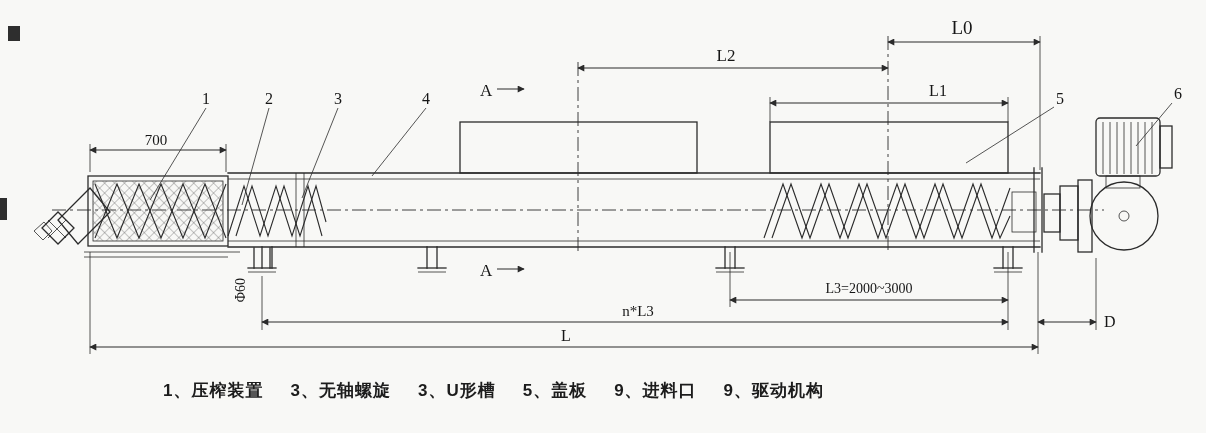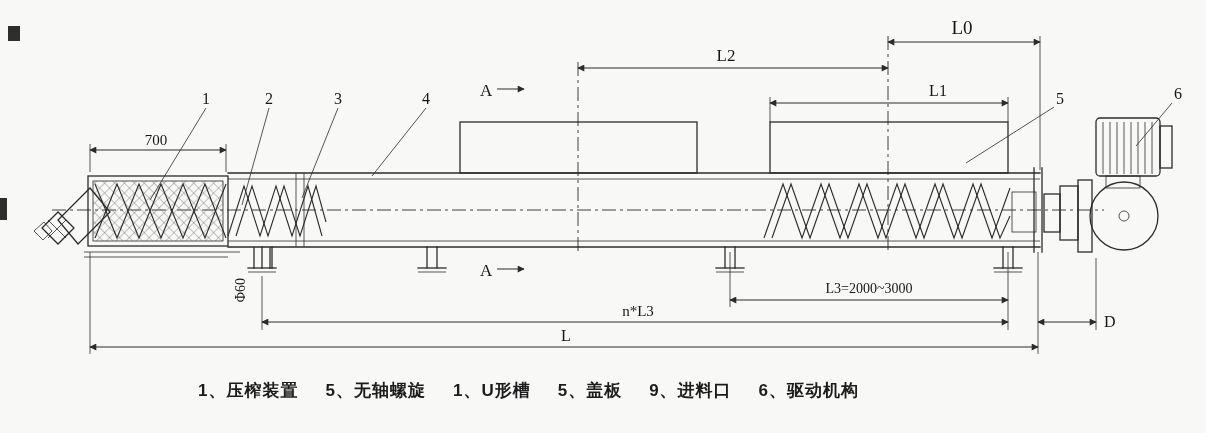--- a/index.html
+++ b/index.html
@@ -15,21 +15,21 @@
   .thin{stroke:#2b2b2b;stroke-width:0.8;fill:none;}
   .dimln{stroke:#2b2b2b;stroke-width:1;fill:none;}
   .cl{stroke:#2b2b2b;stroke-width:0.9;fill:none;stroke-dasharray:14 4 3 4;}
   .zig{stroke:#2b2b2b;stroke-width:1.1;fill:none;stroke-linejoin:miter;}
   text.dim{font-family:"Liberation Serif",serif;fill:#161616;}
   text.part{font-family:"Liberation Serif",serif;fill:#161616;font-size:16px;}
   .legend{
     position:absolute;left:163px;top:379px;
     display:flex;gap:27px;
     font-size:17px;font-weight:bold;color:#1c1c1c;
-    letter-spacing:1px;white-space:nowrap;margin-left:35px;
+    letter-spacing:1px;white-space:nowrap;
   }
   .artifact{position:absolute;background:#2e2e2e;}
 </style>
 </head>
 <body>
 
 <div class="canvas">
 
   <svg width="1206" height="433" viewBox="0 0 1206 433">
     <defs>
@@ -231,23 +231,23 @@
       <line class="thin" x1="1054" y1="107" x2="966" y2="163"></line>
     </g>
     <g>
       <text class="part" x="1174" y="99">6</text>
       <line class="thin" x1="1172" y1="103" x2="1136" y2="146"></line>
     </g>
   </svg>
 
   <div class="legend">
     <span>1、压榨装置</span>
-    <span>5、无轴螺旋</span>
-    <span>1、U形槽</span>
+    <span>3、无轴螺旋</span>
+    <span>3、U形槽</span>
     <span>5、盖板</span>
     <span>9、进料口</span>
-    <span>6、驱动机构</span>
+    <span>9、驱动机构</span>
   </div>
 
   <div class="artifact" style="left:8px;top:26px;width:12px;height:15px;"></div>
   <div class="artifact" style="left:0px;top:198px;width:7px;height:22px;"></div>
 
 </div>
 
 </body></html>

